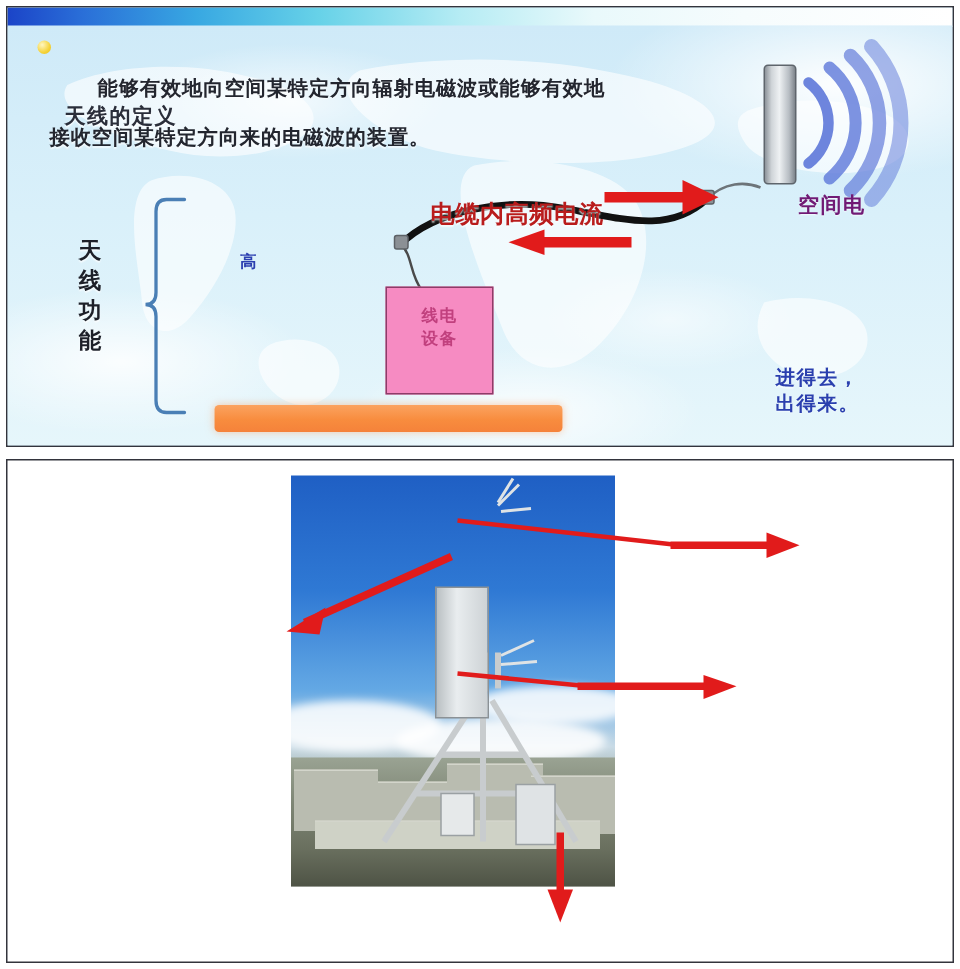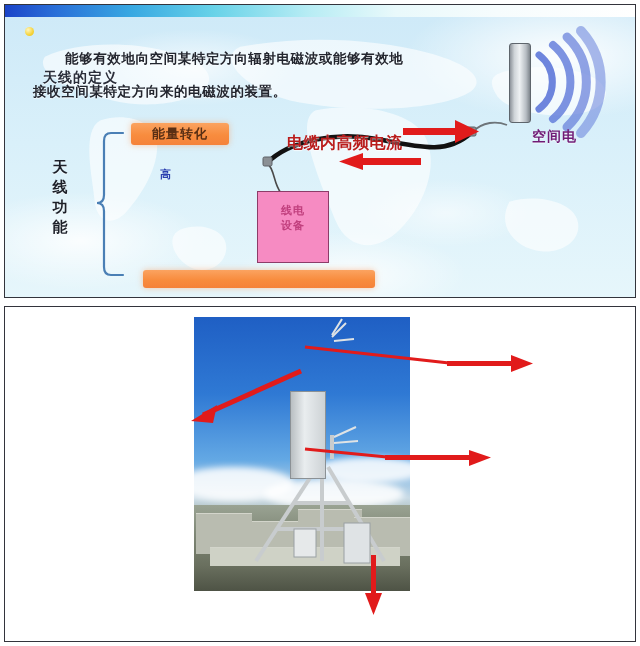--- a/index.html
+++ b/index.html
@@ -315,33 +315,36 @@
     <g fill="none" stroke-linecap="round">
       <path d="M534,50 A34 34 0 0 1 534,104" stroke="#5a74d8" stroke-width="7" opacity="0.88"></path>
       <path d="M548,40 A48 48 0 0 1 548,114" stroke="#5a74d8" stroke-width="8" opacity="0.78"></path>
       <path d="M562,32 A62 62 0 0 1 562,122" stroke="#5a74d8" stroke-width="9" opacity="0.66"></path>
       <path d="M576,26 A76 76 0 0 1 576,128" stroke="#5a74d8" stroke-width="10" opacity="0.5"></path>
     </g>
   </svg>
 
   <div id="antenna-unit"></div>
 
-  <div class="orange-box" id="energy-box">能量转化</div>
   <div class="orange-box" id="lower-orange-box"></div>
 
   <div id="gao-text">高</div>
 
   <div class="pink-box">
     <div>线电</div>
     <div>设备</div>
   </div>
 
   <div id="cable-label">电缆内高频电流</div>
   <div id="space-label">空间电</div>
 
+  <div id="slogan">
+    <div>进得去，</div>
+    <div>出得来。</div>
+  </div>
 </div>
 
 <div id="photo-panel">
 
   <div id="photo">
     <div class="photo-cloud" style="left:-20px; top:150px; width:120px; height:34px;"></div>
     <div class="photo-cloud" style="left:70px; top:162px; width:140px; height:30px;"></div>
     <div class="photo-cloud" style="left:120px; top:140px; width:110px; height:26px;"></div>
 
     <div class="photo-ground"></div>

